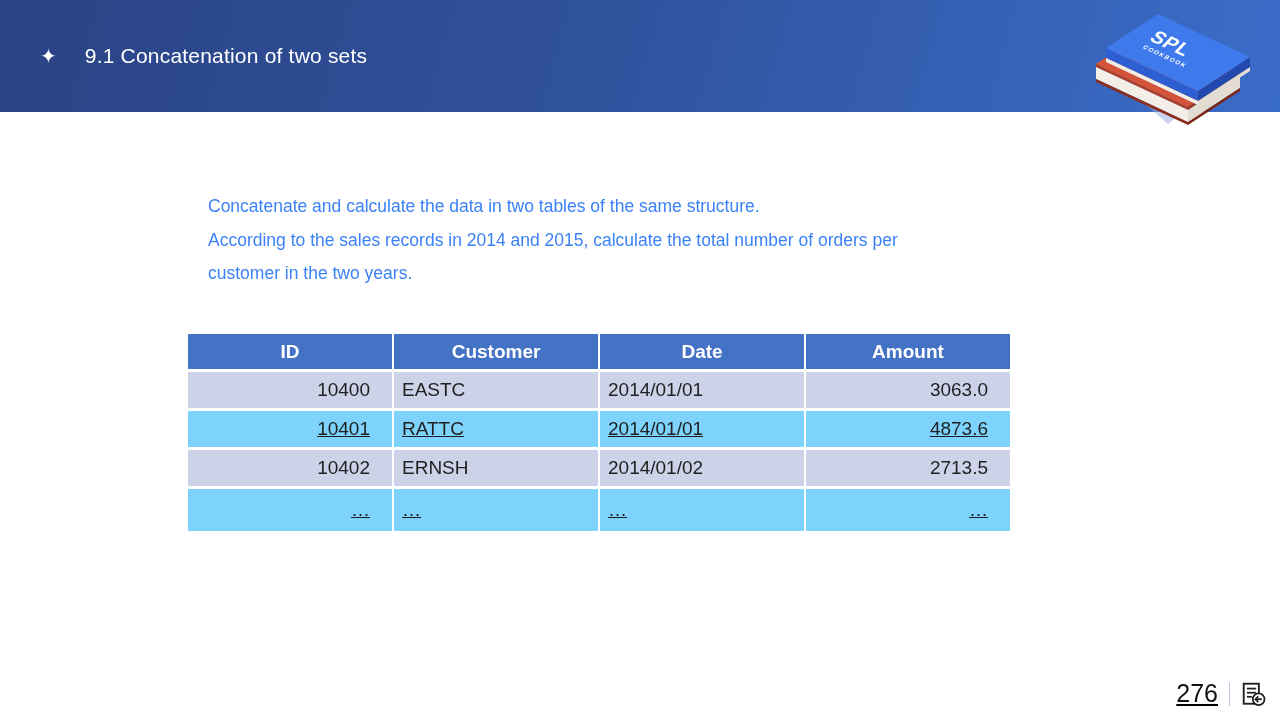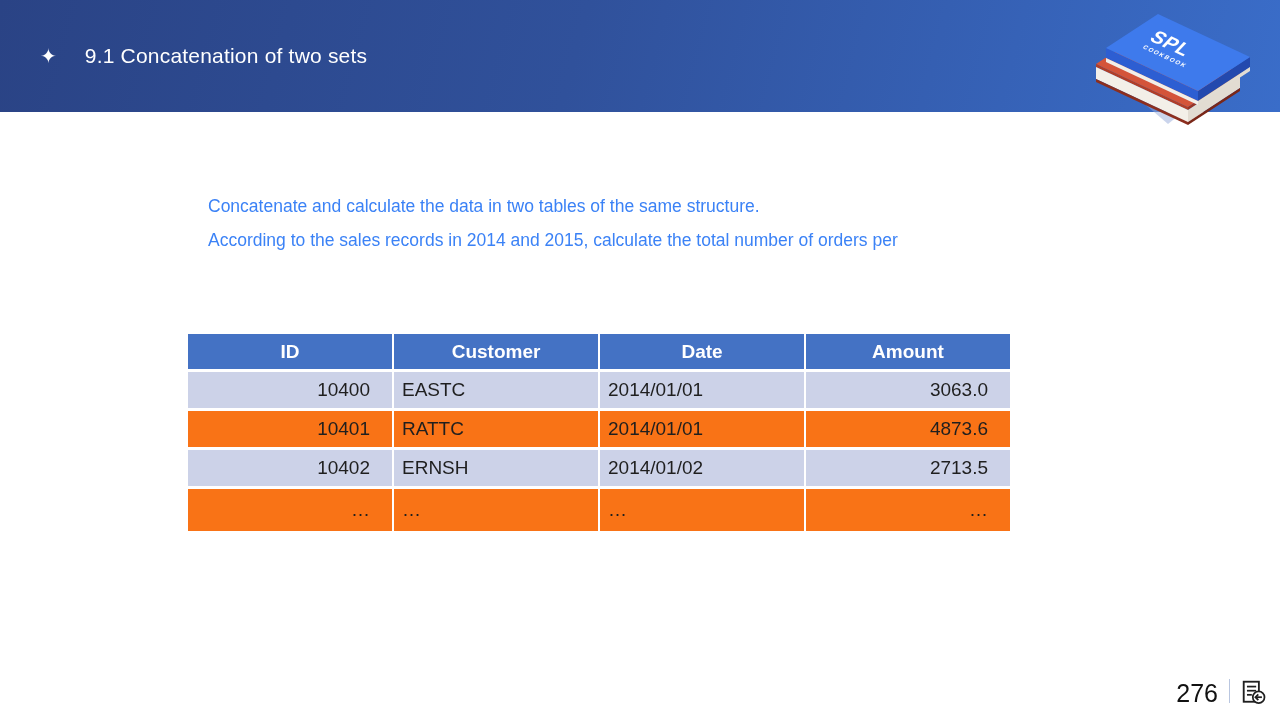--- a/index.html
+++ b/index.html
@@ -74,31 +74,33 @@
     background: #4472c4;
     color: #ffffff;
     font-weight: bold;
     text-align: center;
   }
   .data-table td {
     height: 36px;
     color: #1f1f1f;
   }
   .data-table tr.band-dark td  { background: #ccd2e8; }
-  .data-table tr.band-light td { background: #f97316; }
+  .data-table tr.band-light td { background: #7dd3fc; text-decoration: underline; }
   .data-table tr.row-last td   { height: 42px; }
   .al { text-align: left;  padding-left: 8px; margin-left: 32px; }
   .ar { text-align: right; padding-right: 22px; }
 
   
   .footer {
     position: absolute;
     right: 13px; bottom: 12px;
     display: flex;
+    align-items: center;
     gap: 11px;
+    text-decoration: underline;
   }
   .page-number {
     font-size: 25px;
     color: #111111;
   }
   .footer-divider {
     width: 1px; height: 24px;
     background: #b9c6e0;
   }
   .toc-icon { display: block; }
@@ -137,20 +139,21 @@
       <g transform="translate(97,40) rotate(25) skewX(-18)" fill="#ffffff">
         <text x="-22" y="12" font-size="19" font-weight="bold" letter-spacing="1">SPL</text>
         <text x="-21" y="22" font-size="6" font-weight="bold" letter-spacing="1.4">COOKBOOK</text>
       </g>
     </svg>
   </div>
 
   <div class="description" id="description">
       <div>Concatenate and calculate the data in two tables of the same structure.</div>
       <div>According to the sales records in 2014 and 2015, calculate the total number of orders per</div>
+      <div>customer in the two years.</div>
     </div>
 
   <table class="data-table" id="orders-table">
     <thead id="orders-thead">
         <tr>
           <th>ID</th>
           <th>Customer</th>
           <th>Date</th>
           <th>Amount</th>
         </tr>

